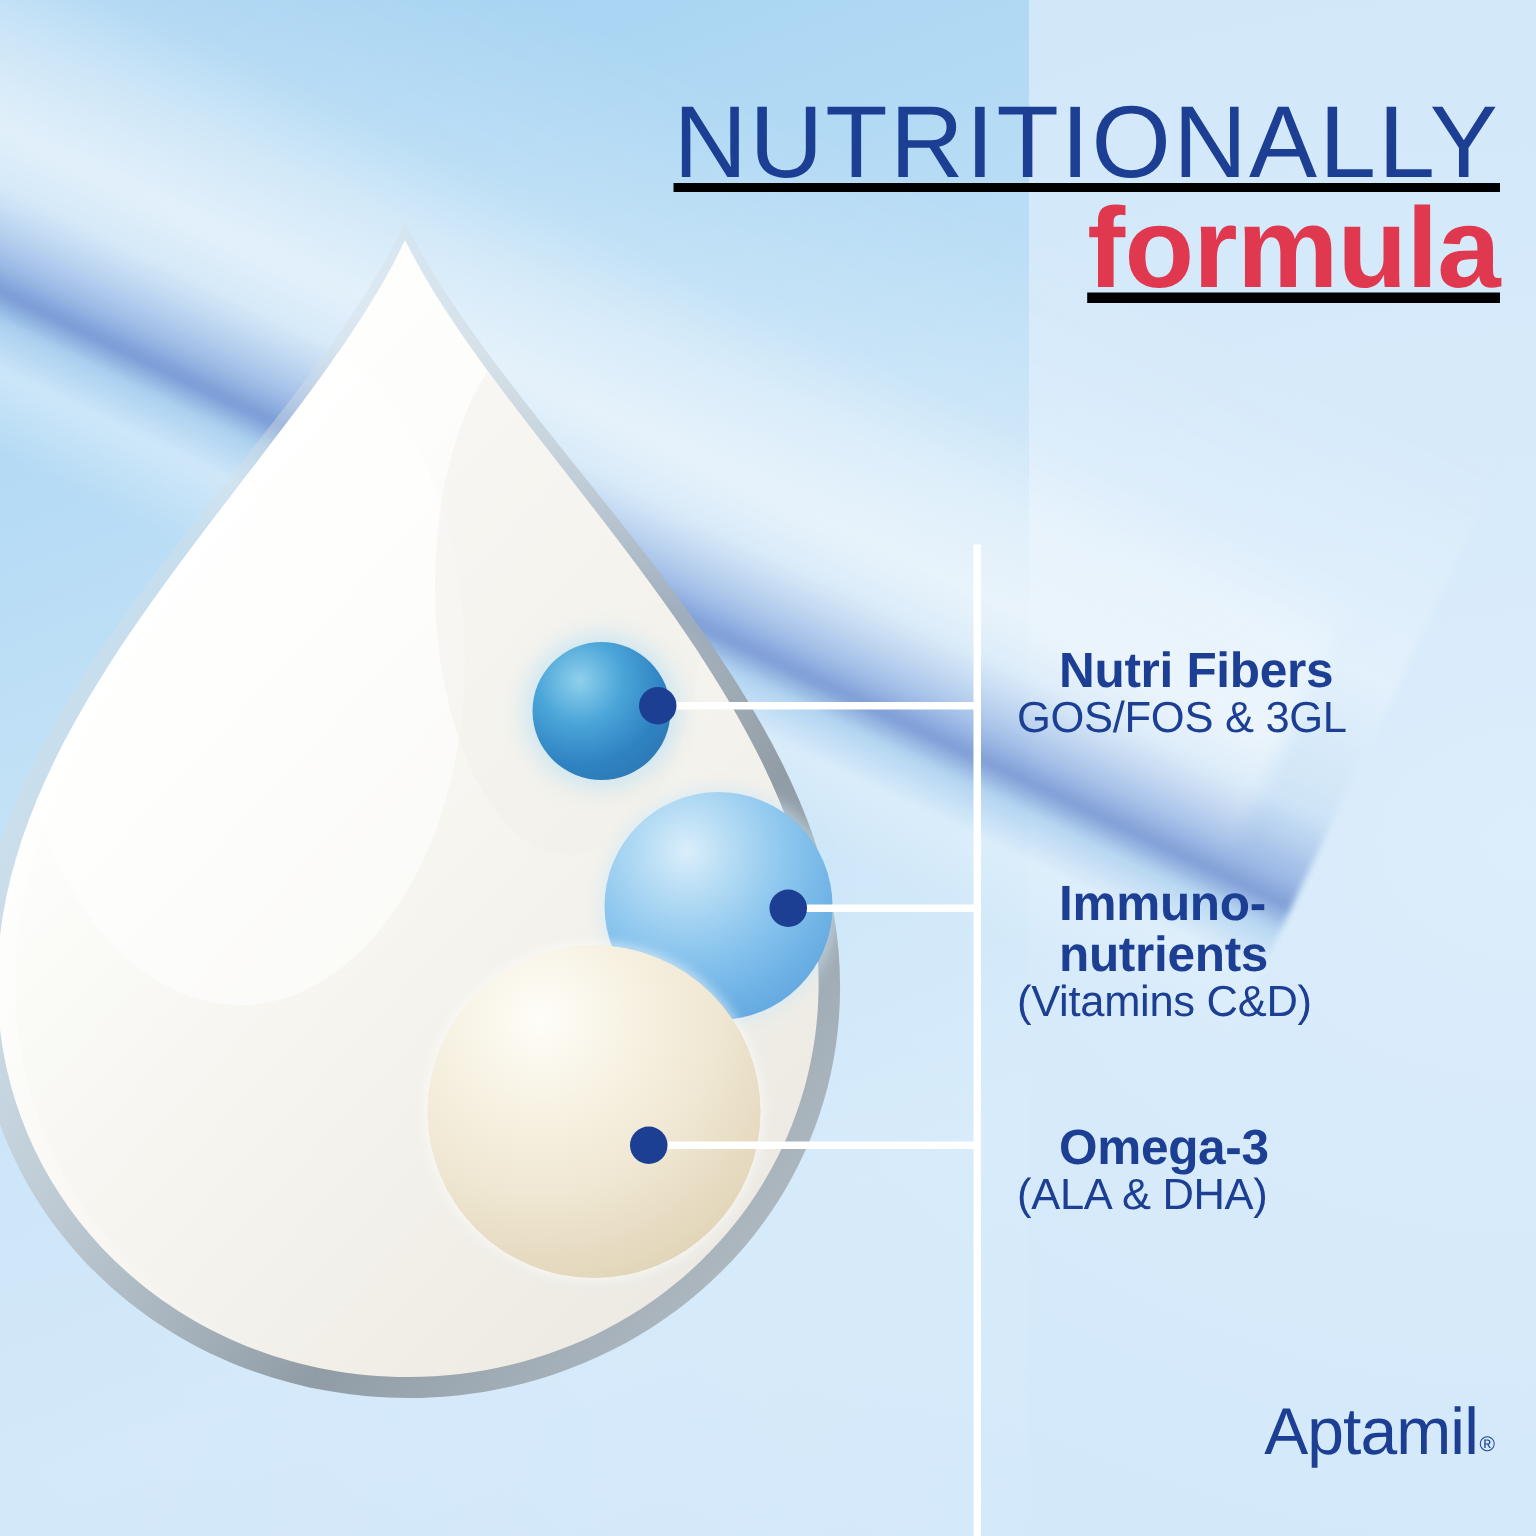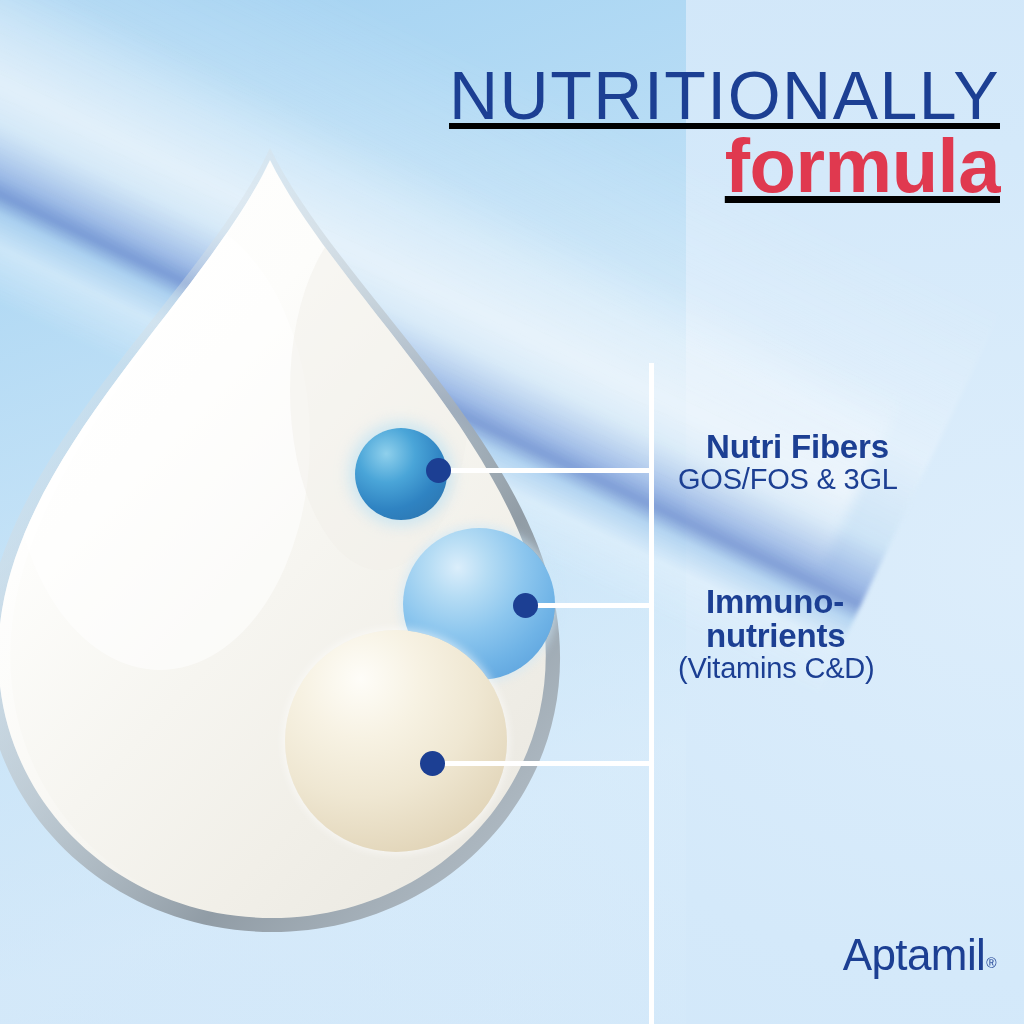--- a/index.html
+++ b/index.html
@@ -279,17 +279,21 @@
     <div class="label-title">Nutri Fibers</div>
     <div class="label-sub">GOS/FOS &amp; 3GL</div>
   </div>
 
   <div class="label-block block-immuno">
     <div class="label-title">Immuno-</div>
     <div class="label-title">nutrients</div>
     <div class="label-sub">(Vitamins C&amp;D)</div>
   </div>
 
+  <div class="label-block block-omega3">
+    <div class="label-title">Omega-3</div>
+    <div class="label-sub">(ALA &amp; DHA)</div>
+  </div>
 
 
   <div class="logo"><span>Aptamil</span><span class="tm">®</span></div>
 
 </div>
 
 </body></html>

